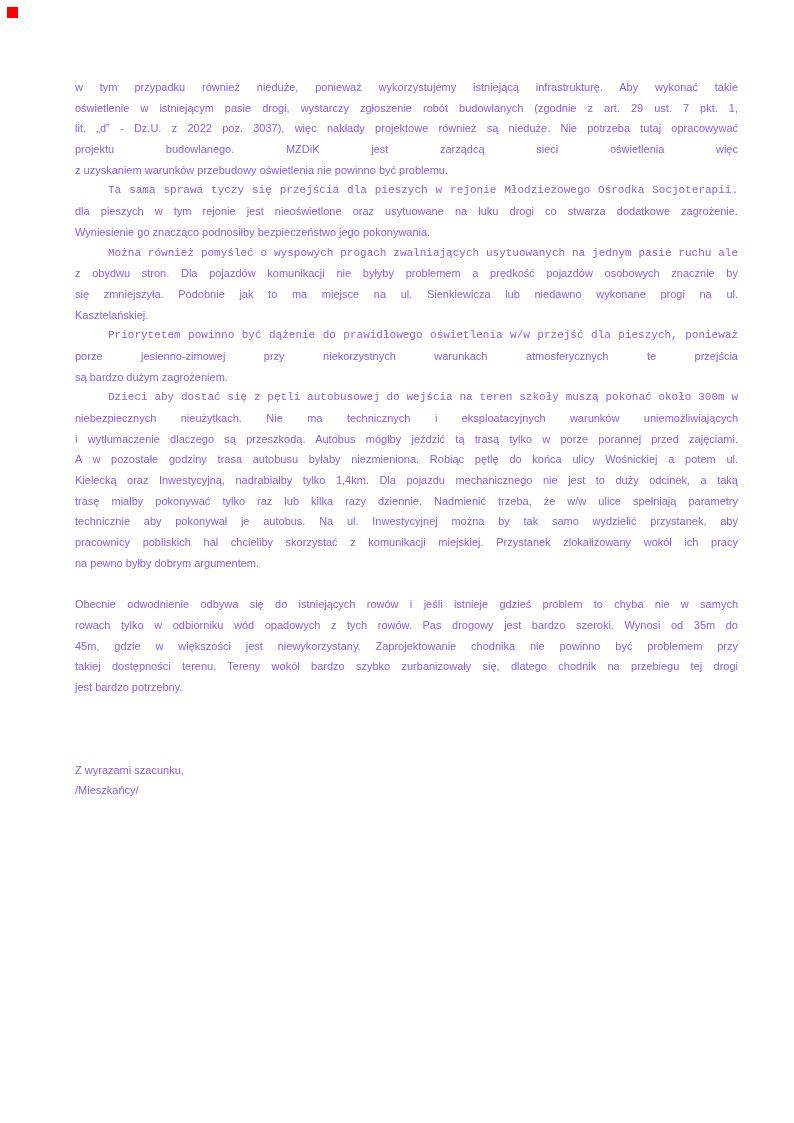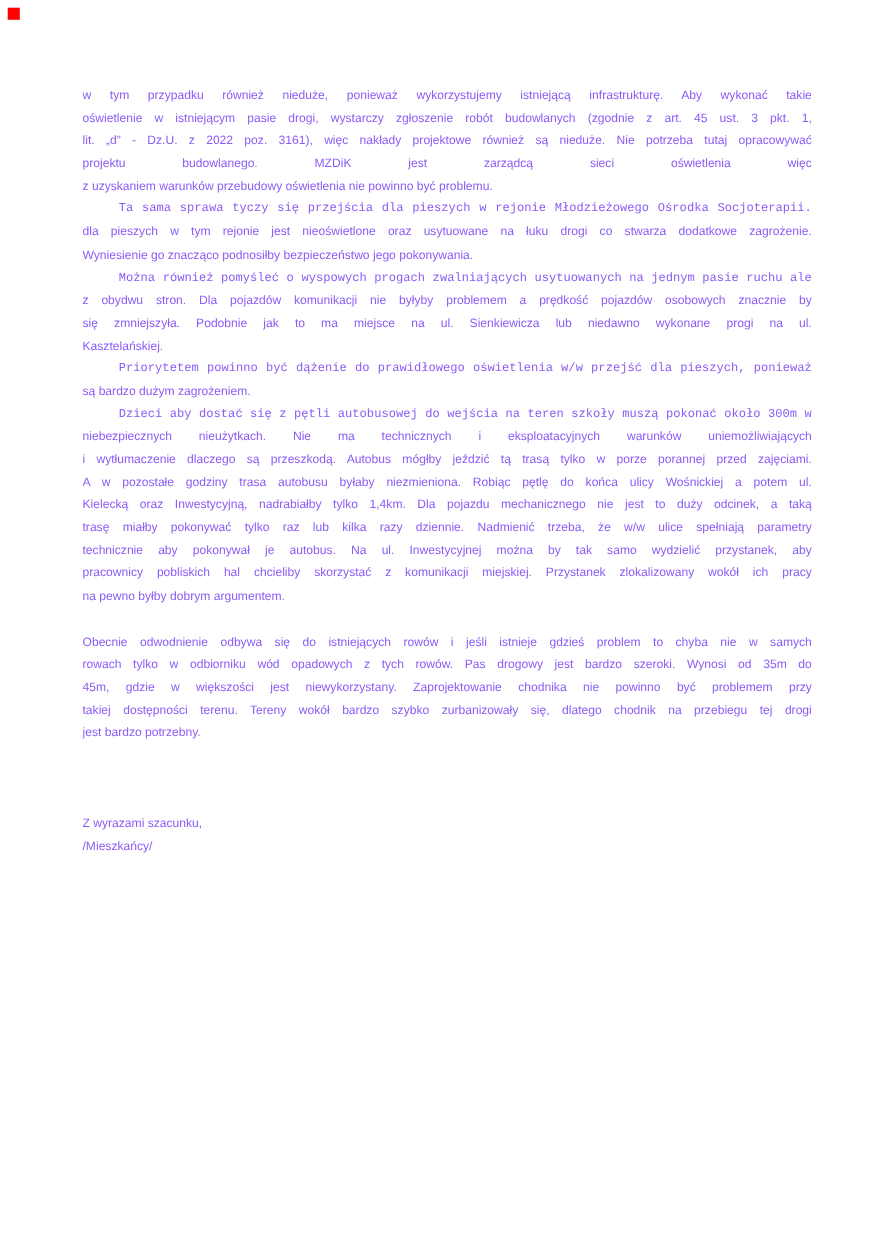--- a/index.html
+++ b/index.html
@@ -57,41 +57,42 @@
 <body>
 
 <div class="page">
 
   <div class="corner-marker"></div>
 
   <div class="content">
 
     <div class="para">
       <div class="ln">w tym przypadku również nieduże, ponieważ wykorzystujemy istniejącą infrastrukturę. Aby wykonać takie</div>
-      <div class="ln">oświetlenie w istniejącym pasie drogi, wystarczy zgłoszenie robót budowlanych (zgodnie z art. 45 ust. 3 pkt. 1,</div>
-      <div class="ln">lit. „d” - Dz.U. z 2022 poz. 3161), więc nakłady projektowe również są nieduże. Nie potrzeba tutaj opracowywać</div>
+      <div class="ln">oświetlenie w istniejącym pasie drogi, wystarczy zgłoszenie robót budowlanych (zgodnie z art. 29 ust. 7 pkt. 1,</div>
+      <div class="ln">lit. „d” - Dz.U. z 2022 poz. 3037), więc nakłady projektowe również są nieduże. Nie potrzeba tutaj opracowywać</div>
       <div class="ln">projektu budowlanego. MZDiK jest zarządcą sieci oświetlenia więc</div>
       <div class="ln end">z uzyskaniem warunków przebudowy oświetlenia nie powinno być problemu.</div>
     </div>
 
     <div class="para">
       <div class="ln ind">Ta sama sprawa tyczy się przejścia dla pieszych w rejonie Młodzieżowego Ośrodka Socjoterapii. Przejście</div>
       <div class="ln">dla pieszych w tym rejonie jest nieoświetlone oraz usytuowane na łuku drogi co stwarza dodatkowe zagrożenie.</div>
       <div class="ln end">Wyniesienie go znacząco podnosiłby bezpieczeństwo jego pokonywania.</div>
     </div>
 
     <div class="para">
       <div class="ln ind">Można również pomyśleć o wyspowych progach zwalniających usytuowanych na jednym pasie ruchu ale</div>
       <div class="ln">z obydwu stron. Dla pojazdów komunikacji nie byłyby problemem a prędkość pojazdów osobowych znacznie by</div>
       <div class="ln">się zmniejszyła. Podobnie jak to ma miejsce na ul. Sienkiewicza lub niedawno wykonane progi na ul.</div>
       <div class="ln end">Kasztelańskiej.</div>
     </div>
 
     <div class="para">
       <div class="ln ind">Priorytetem powinno być dążenie do prawidłowego oświetlenia w/w przejść dla pieszych, ponieważ w</div>
+      <div class="ln">porze jesienno-zimowej przy niekorzystnych warunkach atmosferycznych te przejścia</div>
       <div class="ln end">są bardzo dużym zagrożeniem.</div>
     </div>
 
     <div class="para">
       <div class="ln ind">Dzieci aby dostać się z pętli autobusowej do wejścia na teren szkoły muszą pokonać około 300m w jedną</div>
       <div class="ln">niebezpiecznych nieużytkach. Nie ma technicznych i eksploatacyjnych warunków uniemożliwiających</div>
       <div class="ln">i wytłumaczenie dlaczego są przeszkodą. Autobus mógłby jeździć tą trasą tylko w porze porannej przed zajęciami.</div>
       <div class="ln">A w pozostałe godziny trasa autobusu byłaby niezmieniona. Robiąc pętlę do końca ulicy Wośnickiej a potem ul.</div>
       <div class="ln">Kielecką oraz Inwestycyjną, nadrabiałby tylko 1,4km. Dla pojazdu mechanicznego nie jest to duży odcinek, a taką</div>
       <div class="ln">trasę miałby pokonywać tylko raz lub kilka razy dziennie. Nadmienić trzeba, że w/w ulice spełniają parametry</div>

